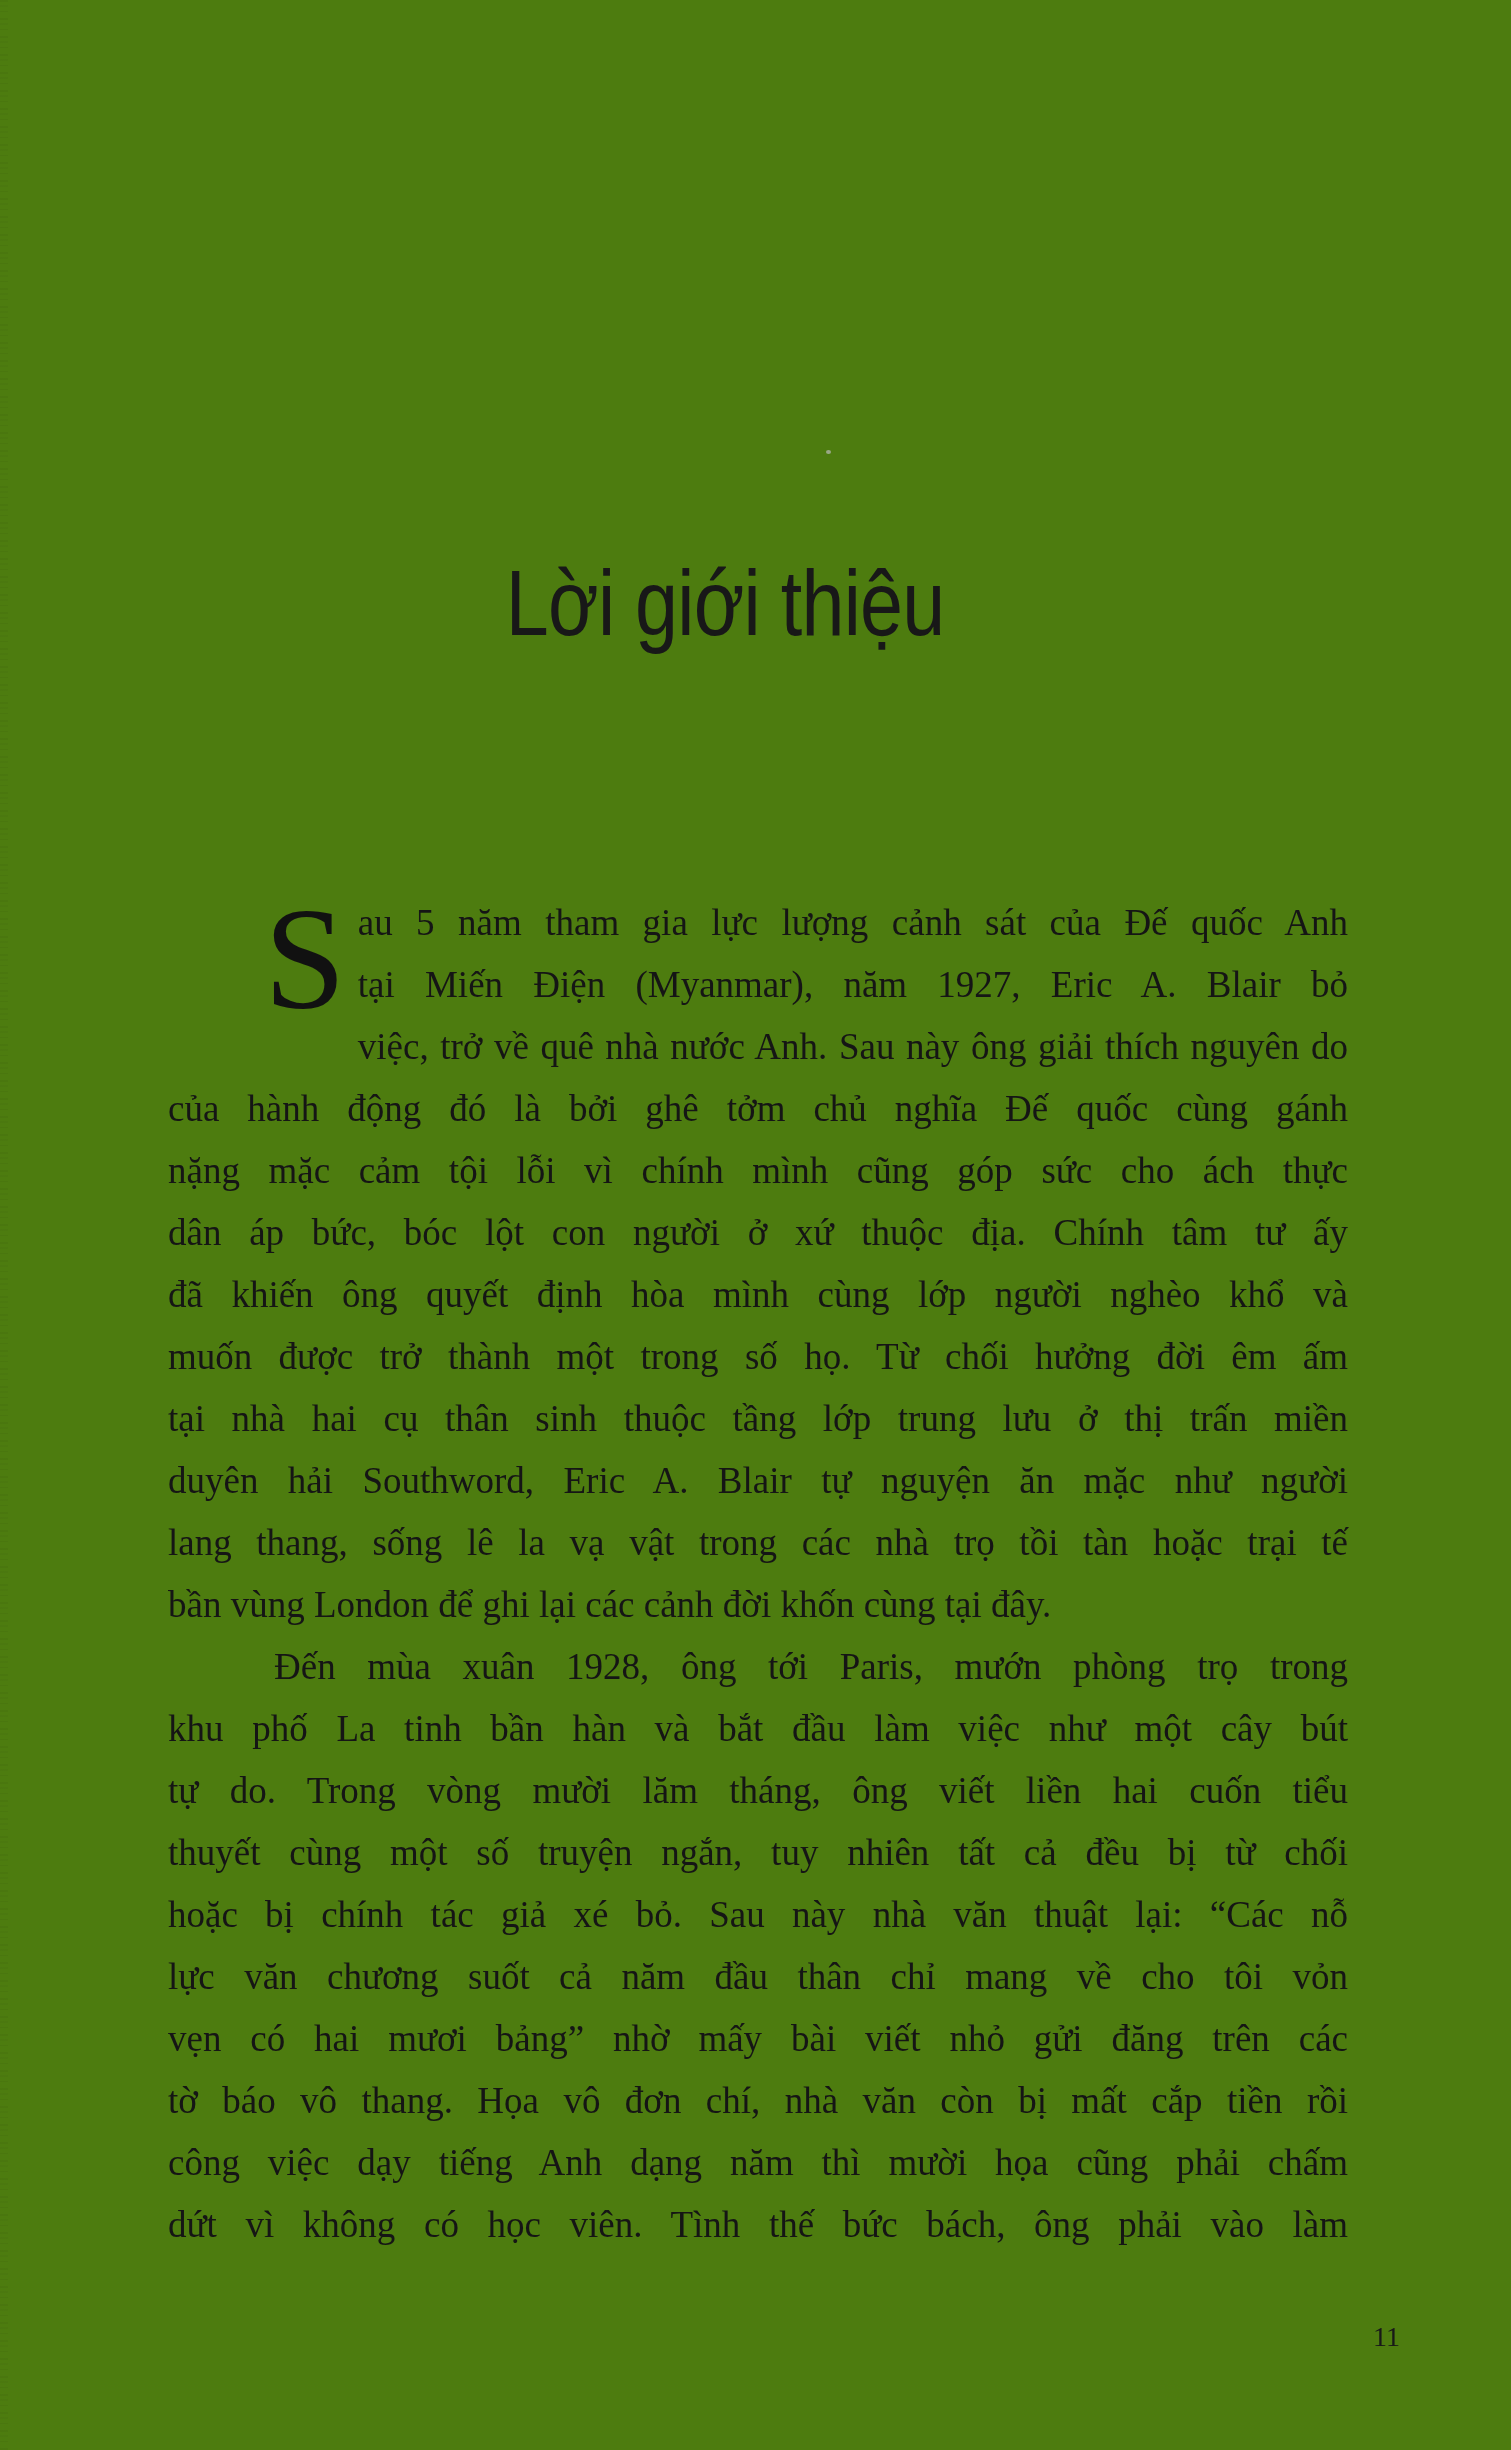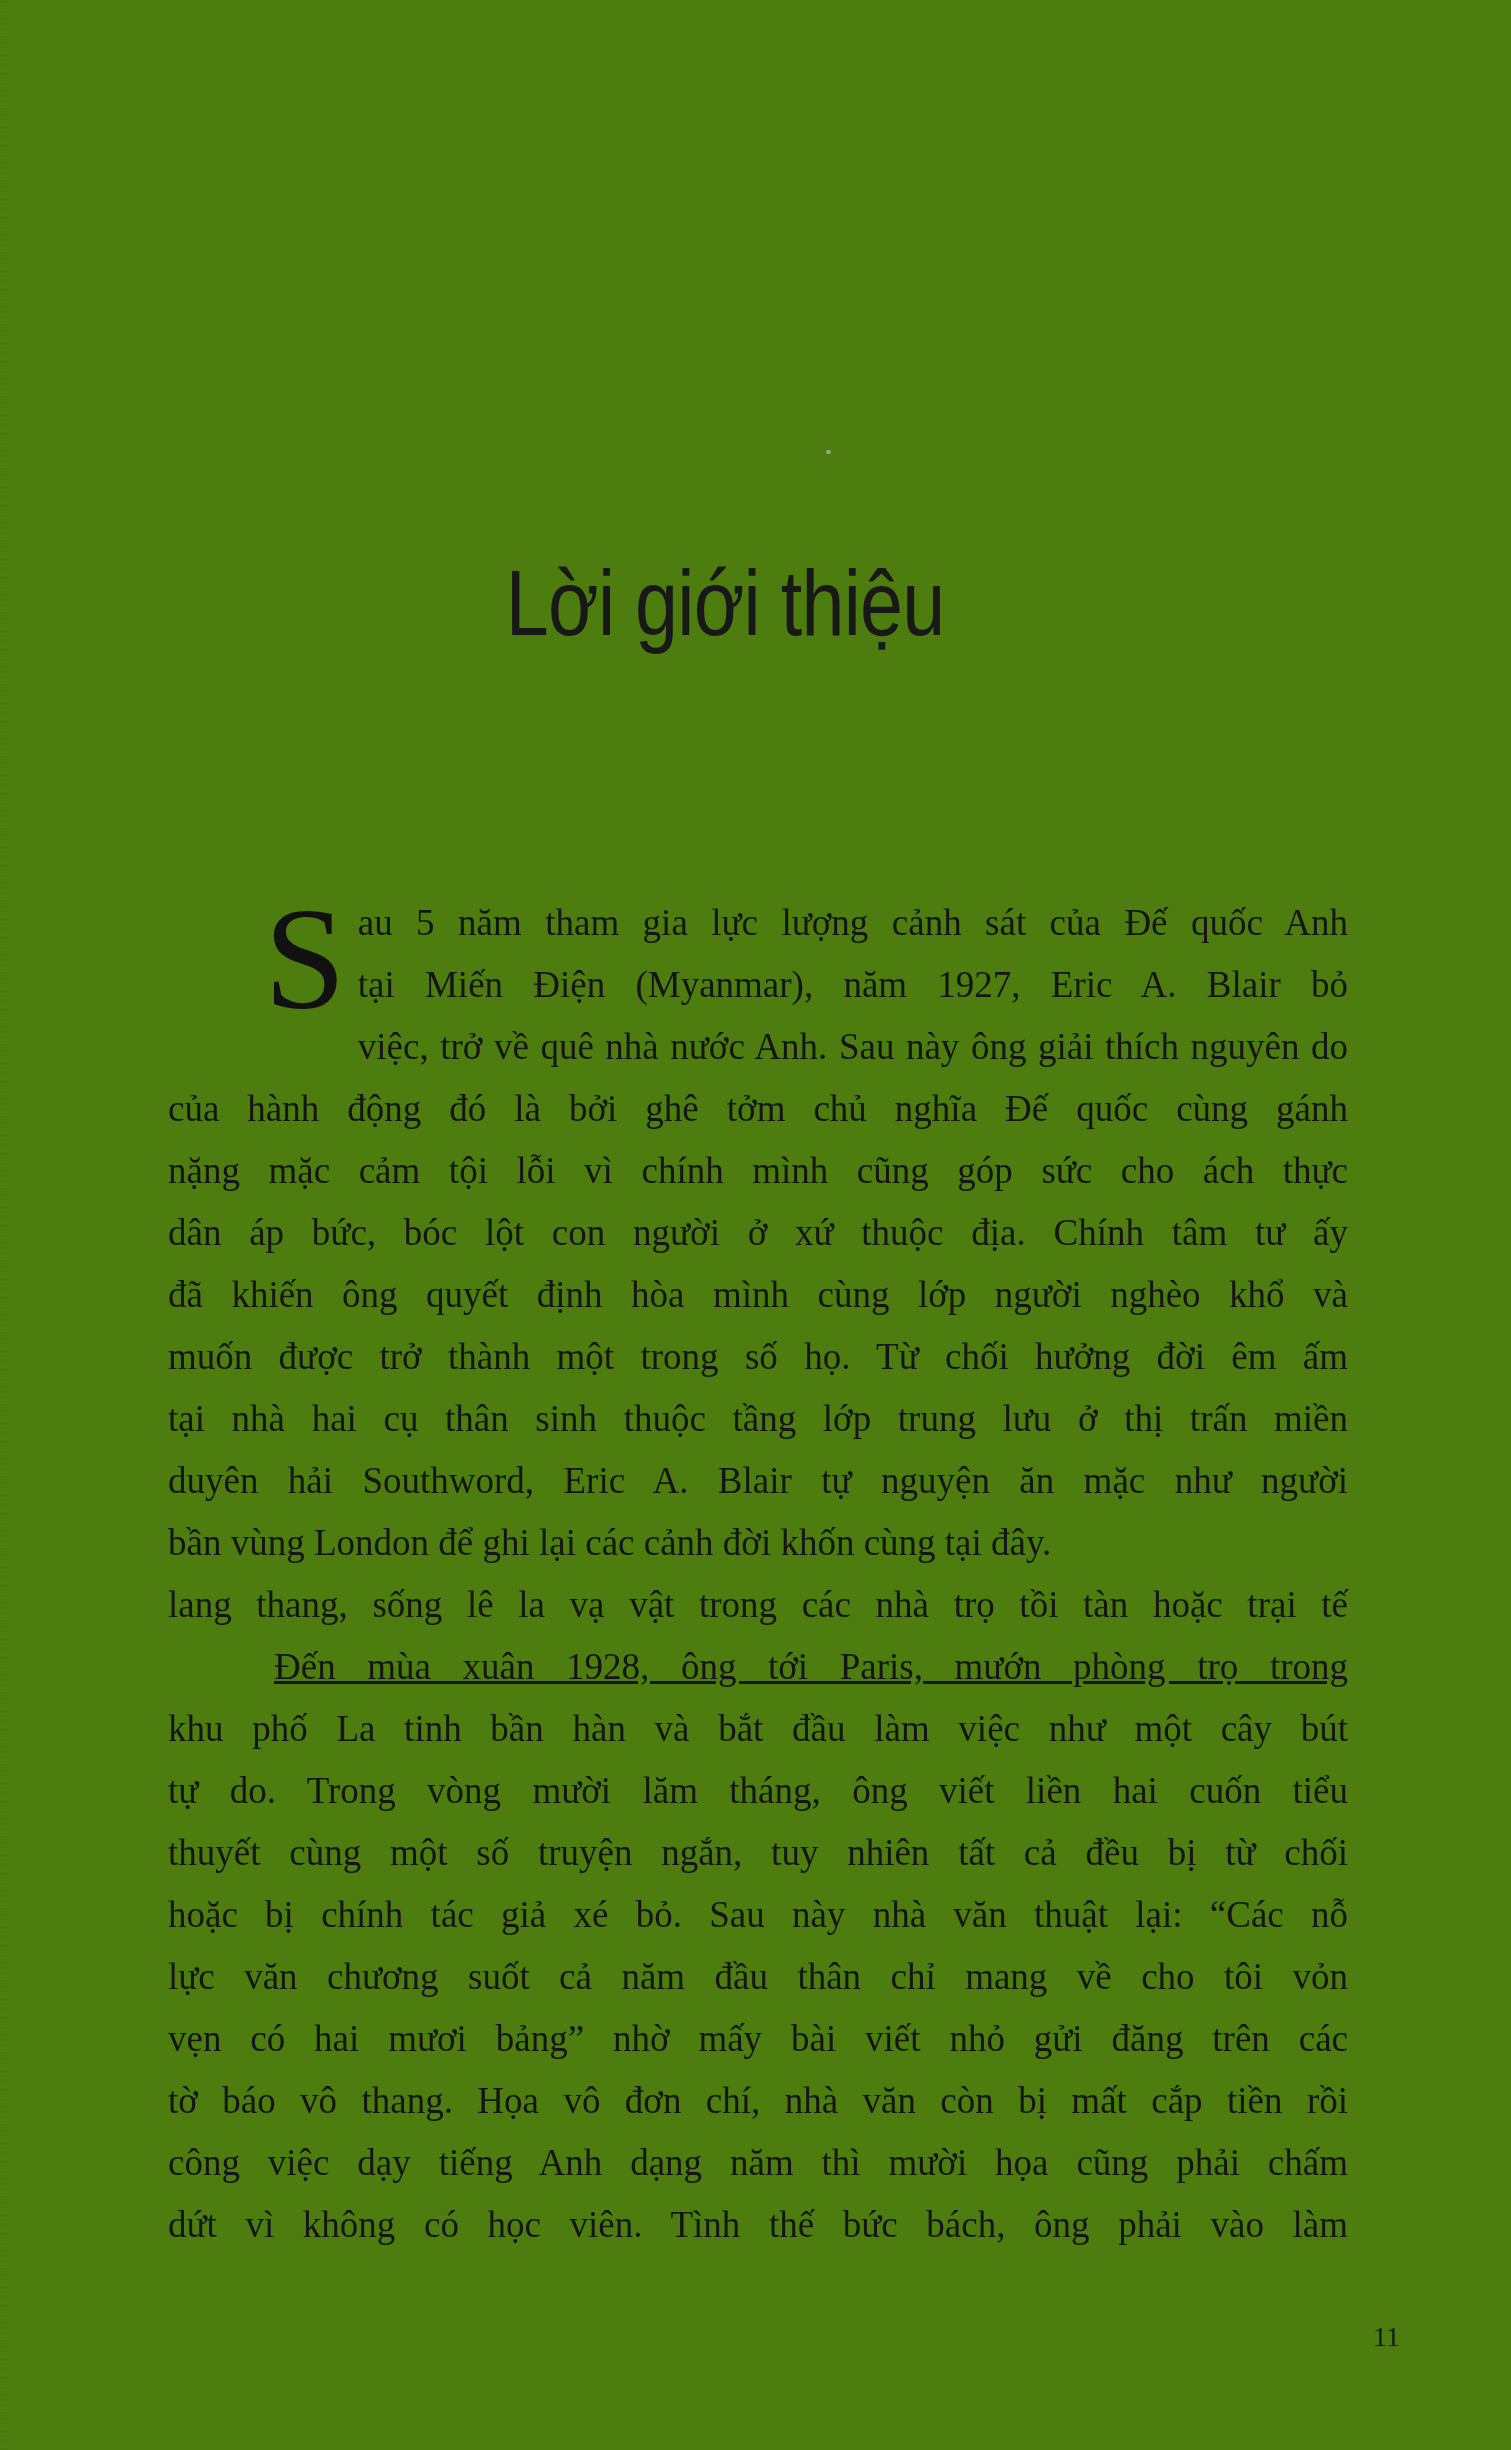--- a/index.html
+++ b/index.html
@@ -60,21 +60,20 @@
     text-align-last:justify;
     height:62px;
     overflow:visible;
     white-space:normal;
   }
   .line.para-end{
     text-align-last:left;
   }
   .line.indent{
     text-indent:106px;
-    text-decoration:underline;
   }
   .dropcap{
     float:left;
     font-family:"Liberation Serif", serif;
     font-size:147px;
     line-height:0.85;
     margin:5.1px 12px 0 96px;
     color:#111;
   }
 
@@ -105,22 +104,22 @@
       <div class="line">au 5 năm tham gia lực lượng cảnh sát của Đế quốc Anh</div>
       <div class="line">tại Miến Điện (Myanmar), năm 1927, Eric A. Blair bỏ</div>
       <div class="line">việc, trở về quê nhà nước Anh. Sau này ông giải thích nguyên do</div>
       <div class="line">của hành động đó là bởi ghê tởm chủ nghĩa Đế quốc cùng gánh</div>
       <div class="line">nặng mặc cảm tội lỗi vì chính mình cũng góp sức cho ách thực</div>
       <div class="line">dân áp bức, bóc lột con người ở xứ thuộc địa. Chính tâm tư ấy</div>
       <div class="line">đã khiến ông quyết định hòa mình cùng lớp người nghèo khổ và</div>
       <div class="line">muốn được trở thành một trong số họ. Từ chối hưởng đời êm ấm</div>
       <div class="line">tại nhà hai cụ thân sinh thuộc tầng lớp trung lưu ở thị trấn miền</div>
       <div class="line">duyên hải Southword, Eric A. Blair tự nguyện ăn mặc như người</div>
+      <div class="line">lang thang, sống lê la vạ vật trong các nhà trọ tồi tàn hoặc trại tế</div>
       <div class="line para-end">bần vùng London để ghi lại các cảnh đời khốn cùng tại đây.</div>
-      <div class="line">lang thang, sống lê la vạ vật trong các nhà trọ tồi tàn hoặc trại tế</div>
     </div>
 
     <div>
       <div class="line indent">Đến mùa xuân 1928, ông tới Paris, mướn phòng trọ trong</div>
       <div class="line">khu phố La tinh bần hàn và bắt đầu làm việc như một cây bút</div>
       <div class="line">tự do. Trong vòng mười lăm tháng, ông viết liền hai cuốn tiểu</div>
       <div class="line">thuyết cùng một số truyện ngắn, tuy nhiên tất cả đều bị từ chối</div>
       <div class="line">hoặc bị chính tác giả xé bỏ. Sau này nhà văn thuật lại: “Các nỗ</div>
       <div class="line">lực văn chương suốt cả năm đầu thân chỉ mang về cho tôi vỏn</div>
       <div class="line">vẹn có hai mươi bảng” nhờ mấy bài viết nhỏ gửi đăng trên các</div>

